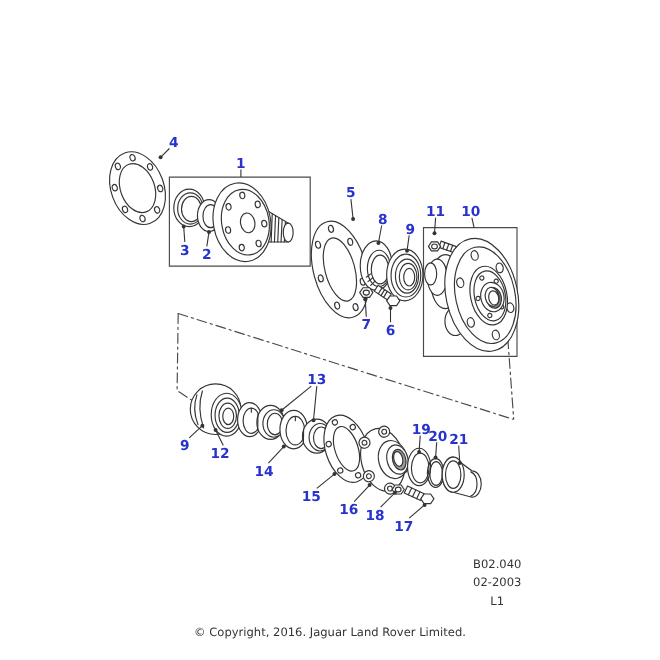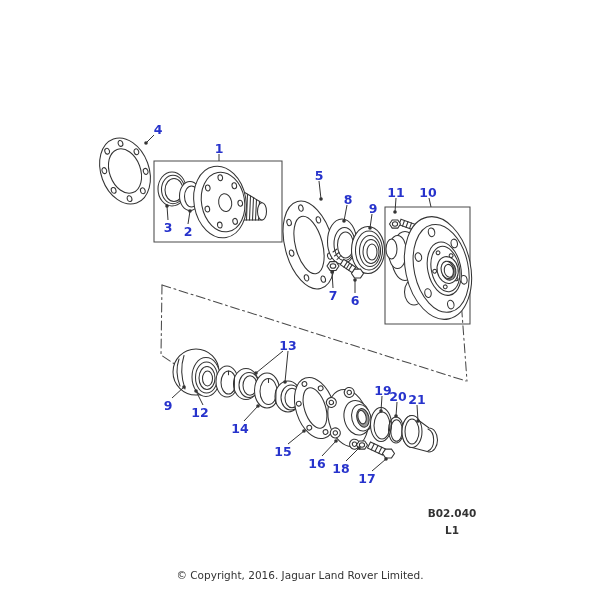--- a/index.html
+++ b/index.html
@@ -1,21 +1,21 @@
 <!DOCTYPE html>
 <html><head>
 <meta charset="utf-8">
 <style>
   html,body{margin:0;padding:0;background:#fff;}
   .canvas{position:relative;width:600px;height:600px;background:#ffffff;overflow:hidden;
           font-family:"DejaVu Sans","Liberation Sans",sans-serif;}
   svg{position:absolute;left:0;top:0;}
   svg *{vector-effect:non-scaling-stroke;}
   .ref-block{position:absolute;left:402px;top:505px;width:100px;text-align:center;
-             font-size:10.5px;line-height:17px;color:#333;font-weight:bold;}
+             font-size:10.5px;line-height:17px;color:#333;}
   .copyright{position:absolute;left:0;top:569px;width:600px;text-align:center;
              font-size:10.5px;color:#333;}
 </style>
 </head>
 <body>
 
 <div class="canvas">
 
 <svg width="600" height="600" viewBox="0 0 600 600">
   <g stroke="#343434" stroke-width="1.05" fill="none" stroke-linecap="round">
@@ -316,18 +316,19 @@
         <circle cx="396" cy="416" r="1.8" fill="#343434"></circle>
         <text x="398" y="400.5" text-anchor="middle" fill="#2733cc" style="font:bold 12.5px &quot;DejaVu Sans&quot;,&quot;Liberation Sans&quot;,sans-serif;">20</text>
         <line x1="417" y1="405" x2="418" y2="421" stroke="#343434" stroke-width="1"></line>
         <circle cx="418" cy="421" r="1.8" fill="#343434"></circle>
         <text x="417" y="403.5" text-anchor="middle" fill="#2733cc" style="font:bold 12.5px &quot;DejaVu Sans&quot;,&quot;Liberation Sans&quot;,sans-serif;">21</text>
       </g>
 </svg>
 
 <div class="ref-block" id="ref-block">
       <div>B02.040</div>
+      <div>02-2003</div>
       <div>L1</div>
     </div>
 
 <div class="copyright">© Copyright, 2016. Jaguar Land Rover Limited.</div>
 
 </div>
 
 </body></html>

